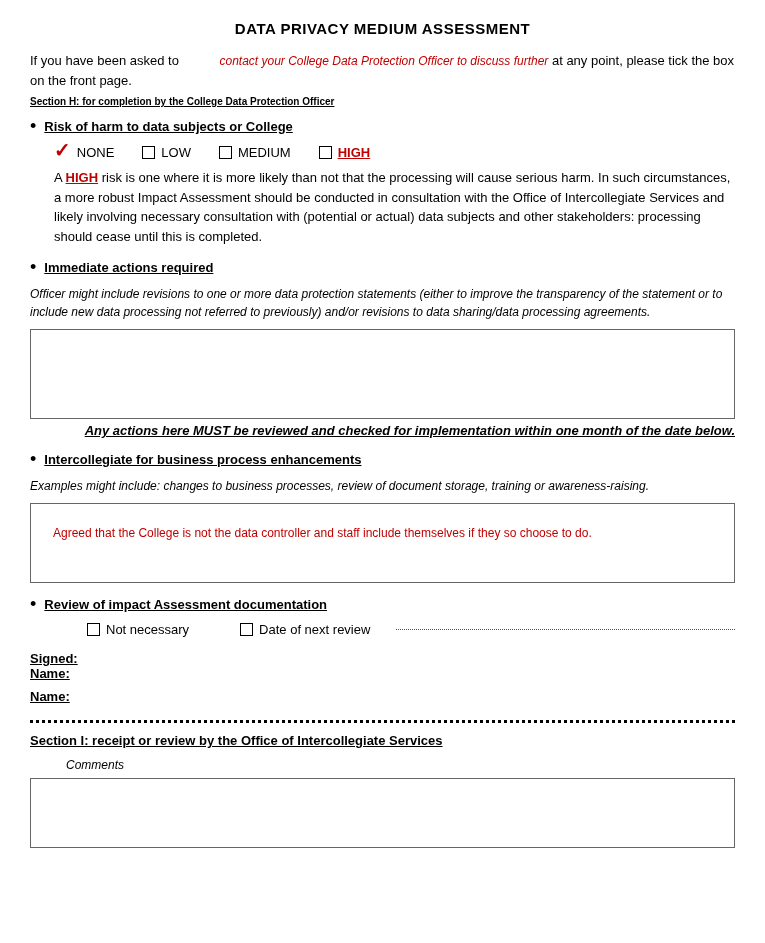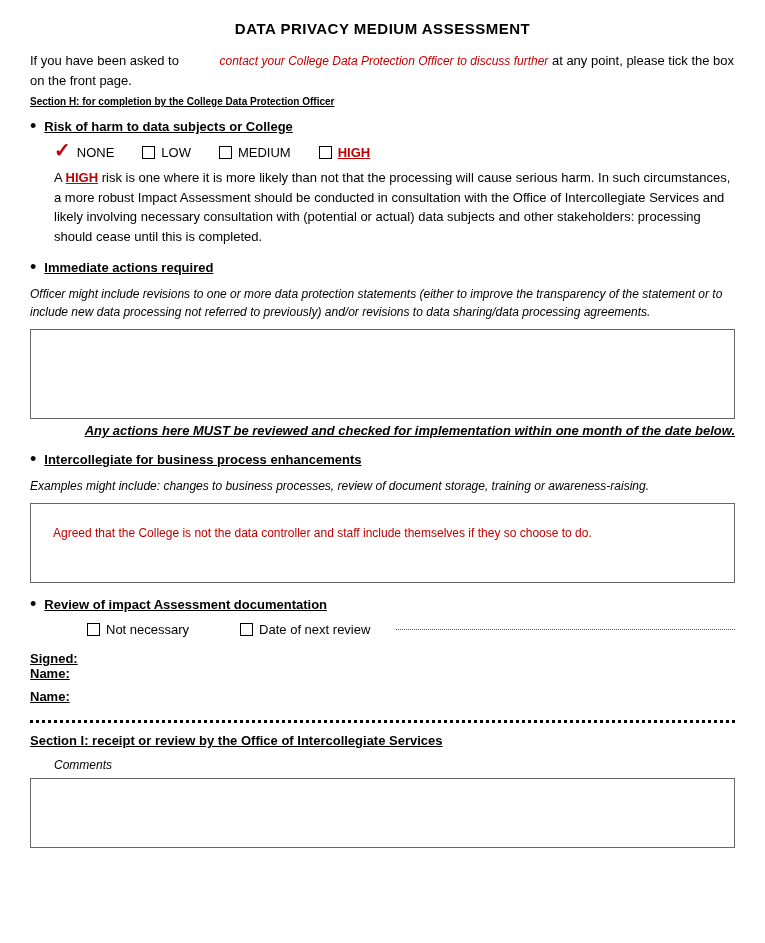--- a/index.html
+++ b/index.html
@@ -165,21 +165,21 @@
     .section-i-header {
       font-weight: bold;
       text-decoration: underline;
       margin-bottom: 10px;
       font-size: 13px;
     }
     .comments-label {
       font-style: italic;
       font-size: 12px;
       margin-bottom: 6px;
-      margin-left: 24px;
+      margin-left: 36px;
     }
   </style>
 </head>
 <body>
 
 <div class="page-title">DATA PRIVACY MEDIUM ASSESSMENT</div>
 
 <p class="intro-text">
   <span>If you have been asked to </span><span class="link-text">contact your College Data Protection Officer to discuss further</span><span> at any point, please tick the box on the front page.</span>
 </p>

